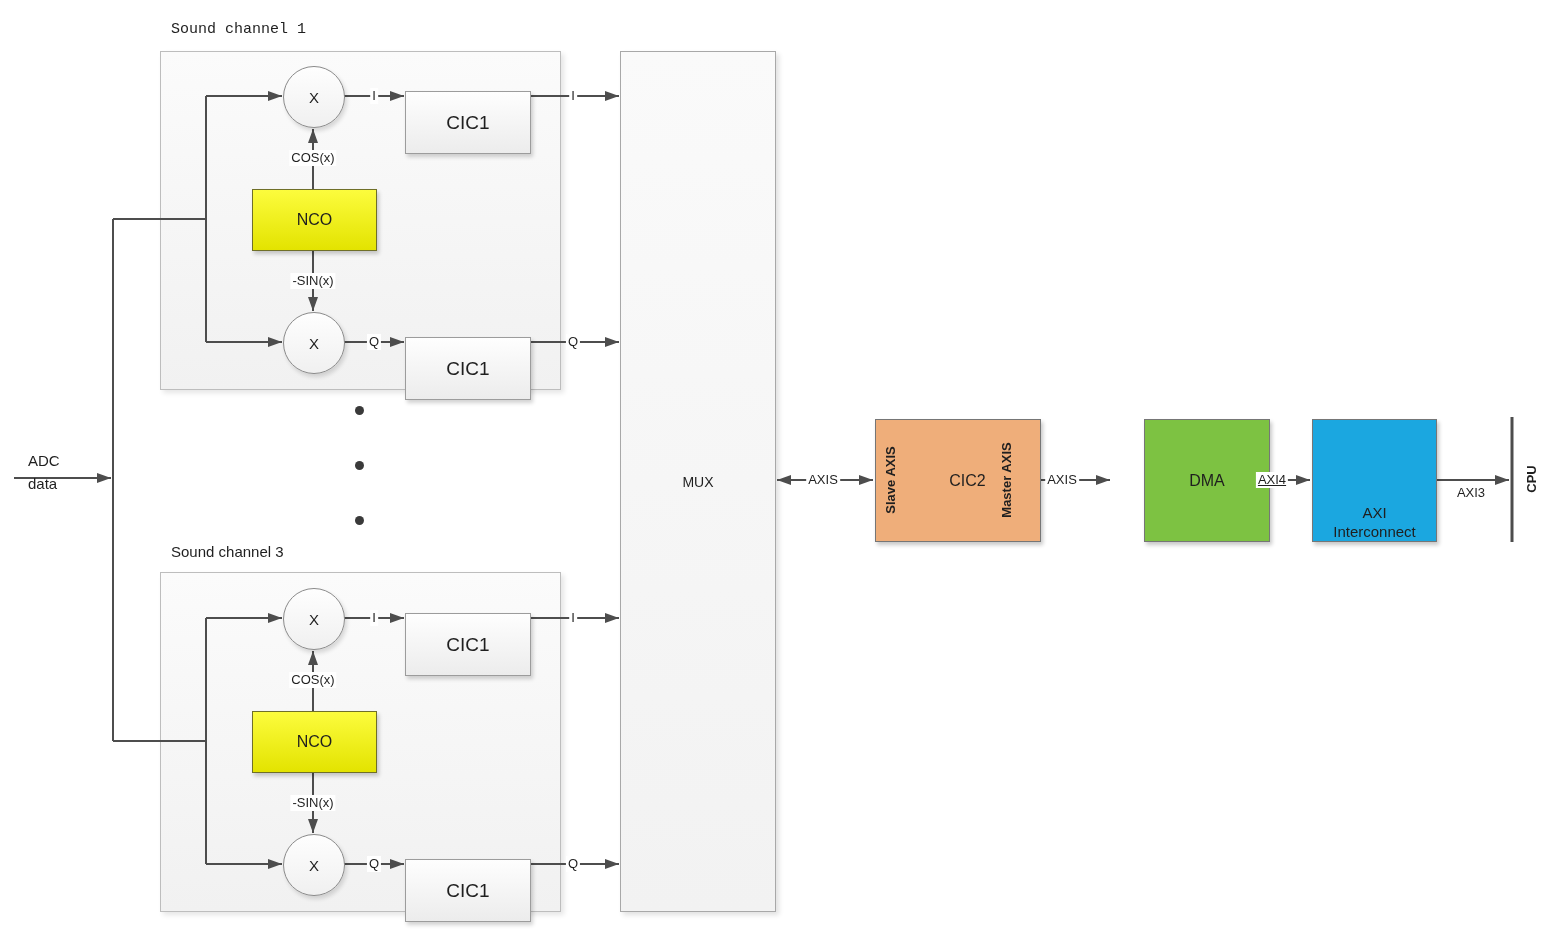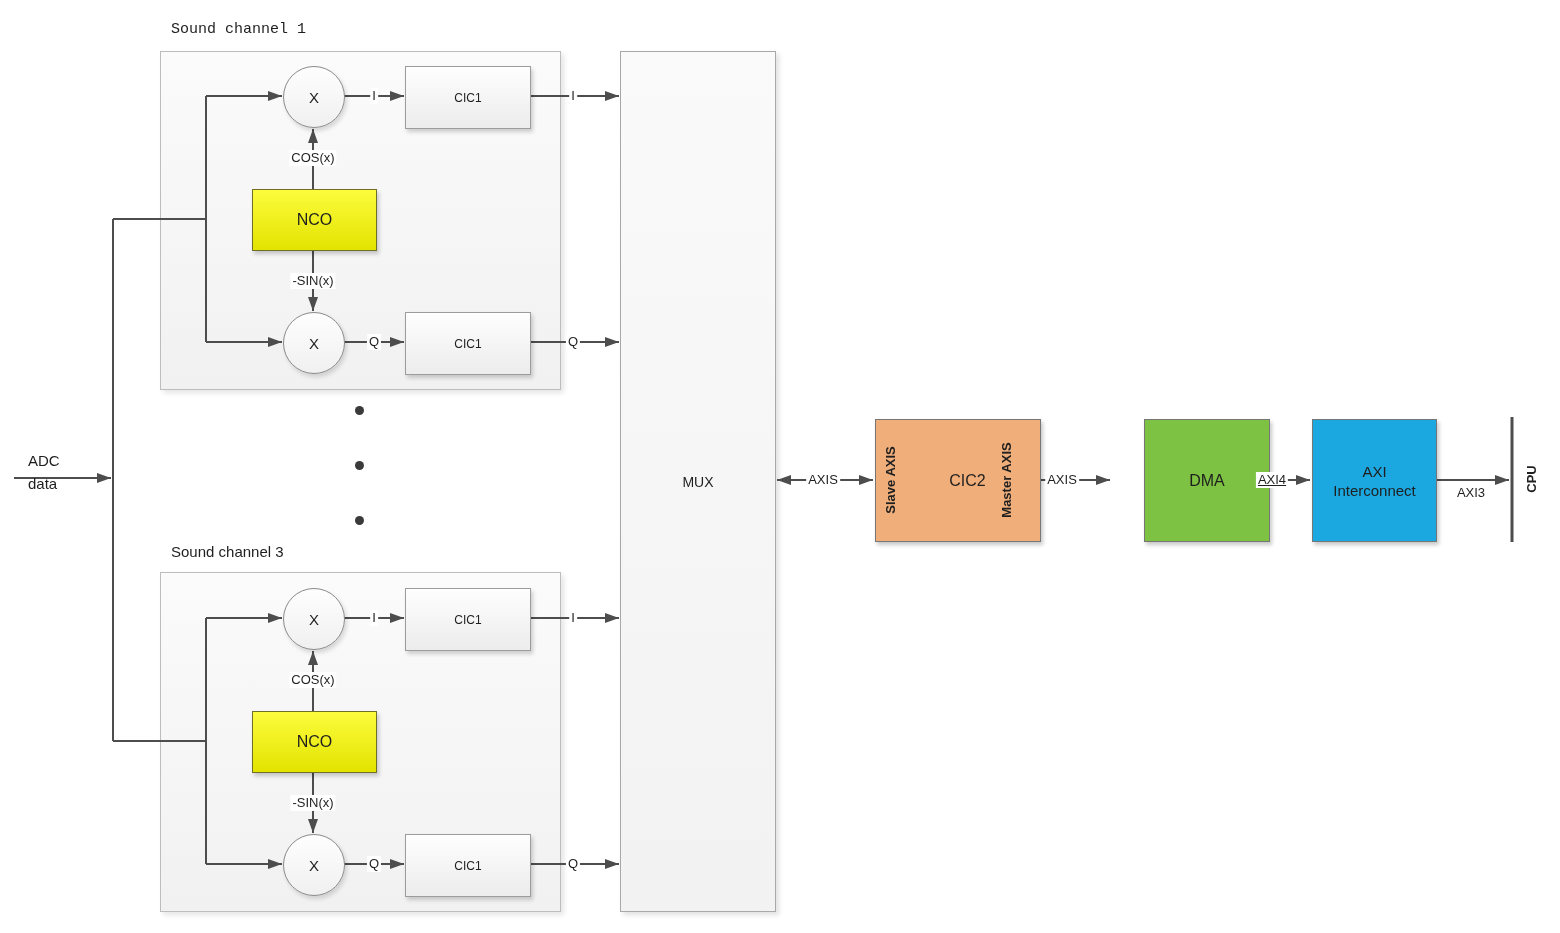--- a/index.html
+++ b/index.html
@@ -8,21 +8,21 @@
   .abs{position:absolute;}
   
   .panel{border:1px solid #bdbdbd;background:linear-gradient(180deg,#fbfbfb 0%,#f1f1f1 100%);
          box-shadow:3px 3px 5px rgba(0,0,0,.10);}
   .mux{border:1px solid #a8a8a8;background:linear-gradient(180deg,#fafafa,#f2f2f2);
        box-shadow:3px 3px 5px rgba(0,0,0,.12);display:flex;align-items:center;justify-content:center;
        font-size:14px;}
   
   .blk{display:flex;align-items:center;justify-content:center;border:1px solid #9c9c9c;
        background:linear-gradient(180deg,#fefefe,#ececec);box-shadow:2px 3px 4px rgba(0,0,0,.18);
-       font-size:12px;}
+       font-size:19px;margin-top:25px;}
   
   .circle{border-radius:50%;border:1px solid #8a8a8a;background:linear-gradient(180deg,#fefefe,#f0f0f0);
           box-shadow:2px 3px 4px rgba(0,0,0,.14);display:flex;align-items:center;justify-content:center;
           font-size:15px;}
   
   .nco{background:linear-gradient(180deg,var(--nco-top,#fcfc3d),var(--nco-bottom,#e3e300));
        border:1px solid #6f6f28;box-shadow:2px 3px 4px rgba(0,0,0,.20);
        display:flex;align-items:center;justify-content:center;font-size:16px;}
   
   .cblk{border:1px solid #767676;box-shadow:2px 3px 4px rgba(0,0,0,.22);
@@ -126,19 +126,19 @@
   <div class="abs ll" style="left:374px;top:864px;">Q</div>
   <div class="abs ll" style="left:573px;top:864px;">Q</div>
 
   <div class="abs ll" style="left:823px;top:480px;">AXIS</div>
   <div class="abs cblk cic2" style="left:875px;top:419px;width:145px;height:121px;padding-left:19px;">CIC2</div>
   <div class="abs rot port" style="left:890px;top:480px;">Slave AXIS</div>
   <div class="abs rot port" style="left:1006px;top:480px;">Master AXIS</div>
   <div class="abs ll" style="left:1062px;top:480px;">AXIS</div>
   <div class="abs cblk dma" style="left:1112px;top:419px;width:124px;height:121px;">DMA</div>
   <div class="abs ll" style="left:1272px;top:480px;text-decoration:underline;">AXI4</div>
-  <div class="abs cblk axi" style="left:1312px;top:419px;width:123px;height:121px;">
+  <div class="abs cblk axi" style="left:1312px;top:419px;width:123px;height:121px;align-items:flex-end;">
     <span>AXI Interconnect</span>
   </div>
   <div class="abs ll" style="left:1471px;top:493px;">AXI3</div>
   <div class="abs rot cpu-label" style="left:1531px;top:479px;">CPU</div>
 
 </div>
 
 </body></html>

